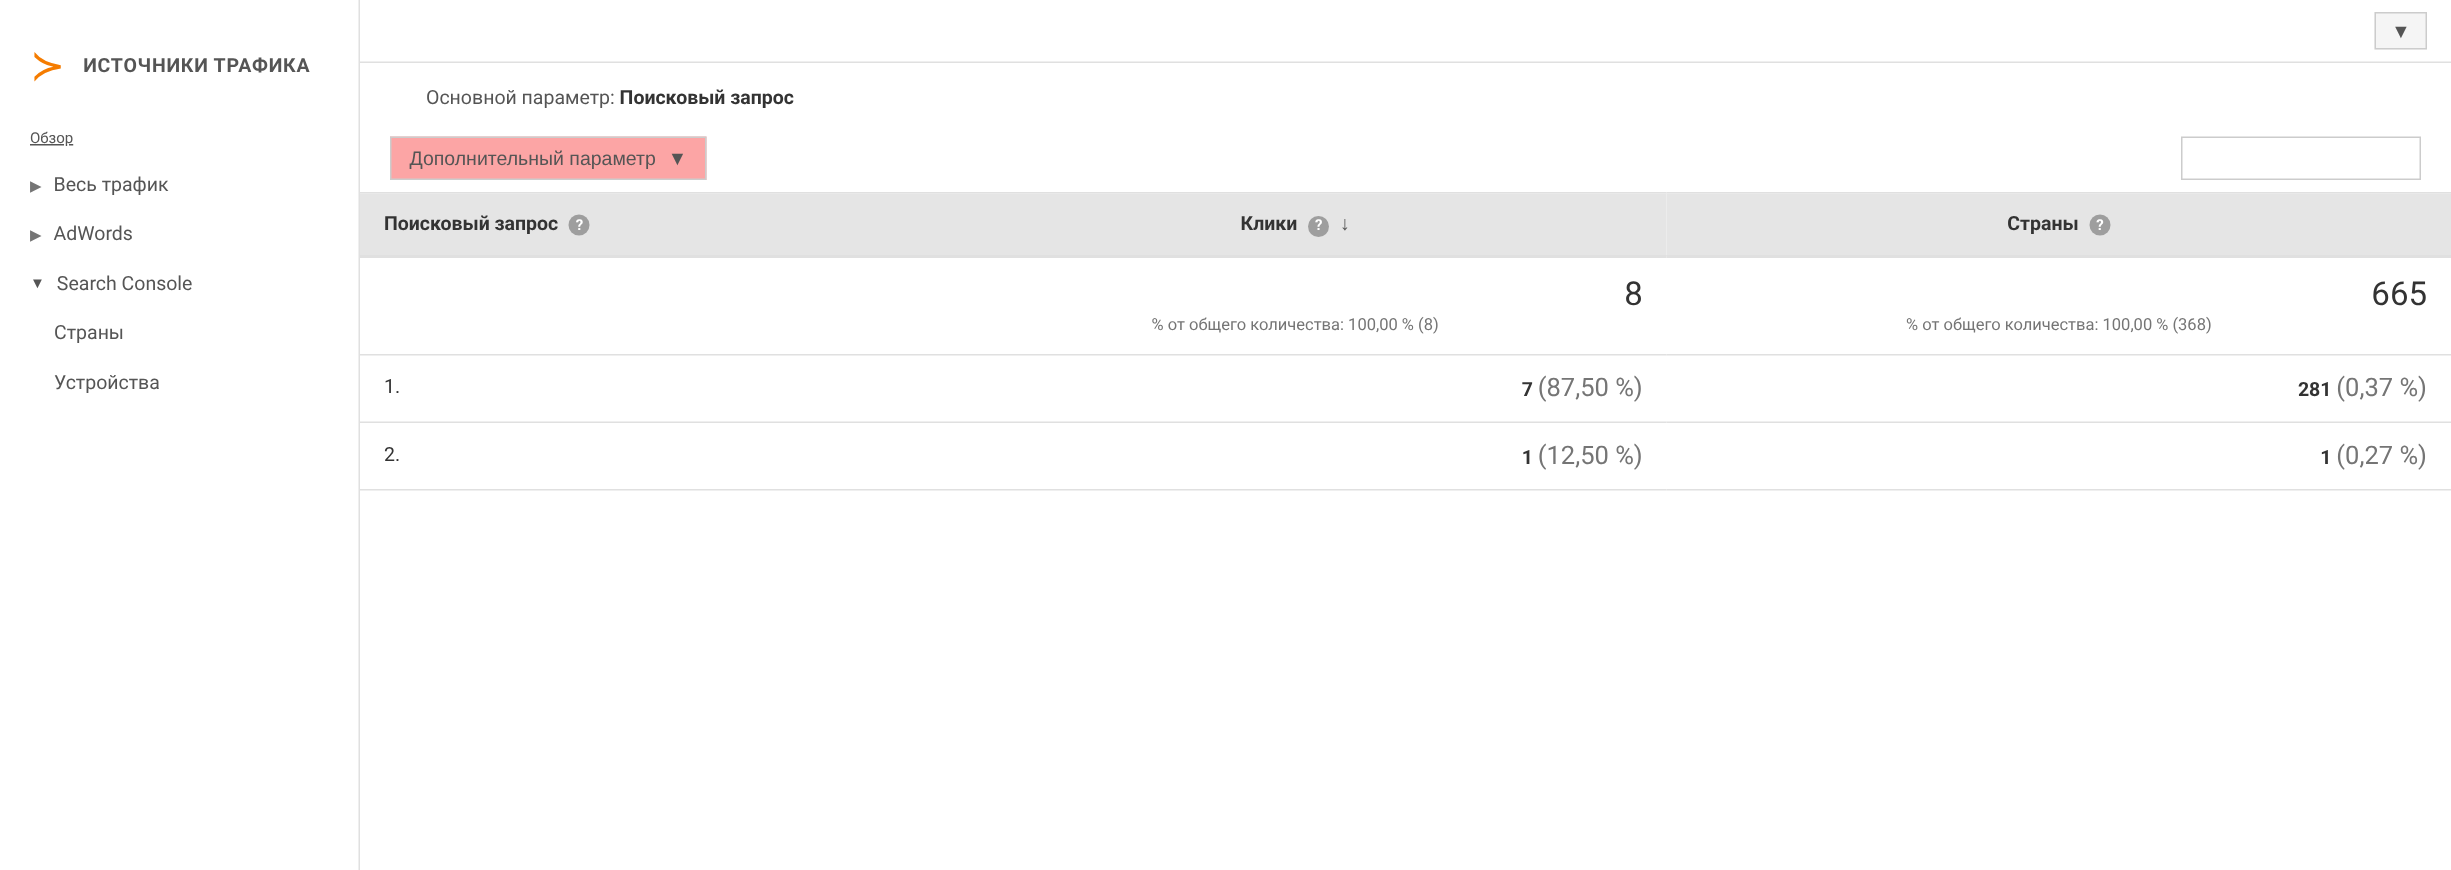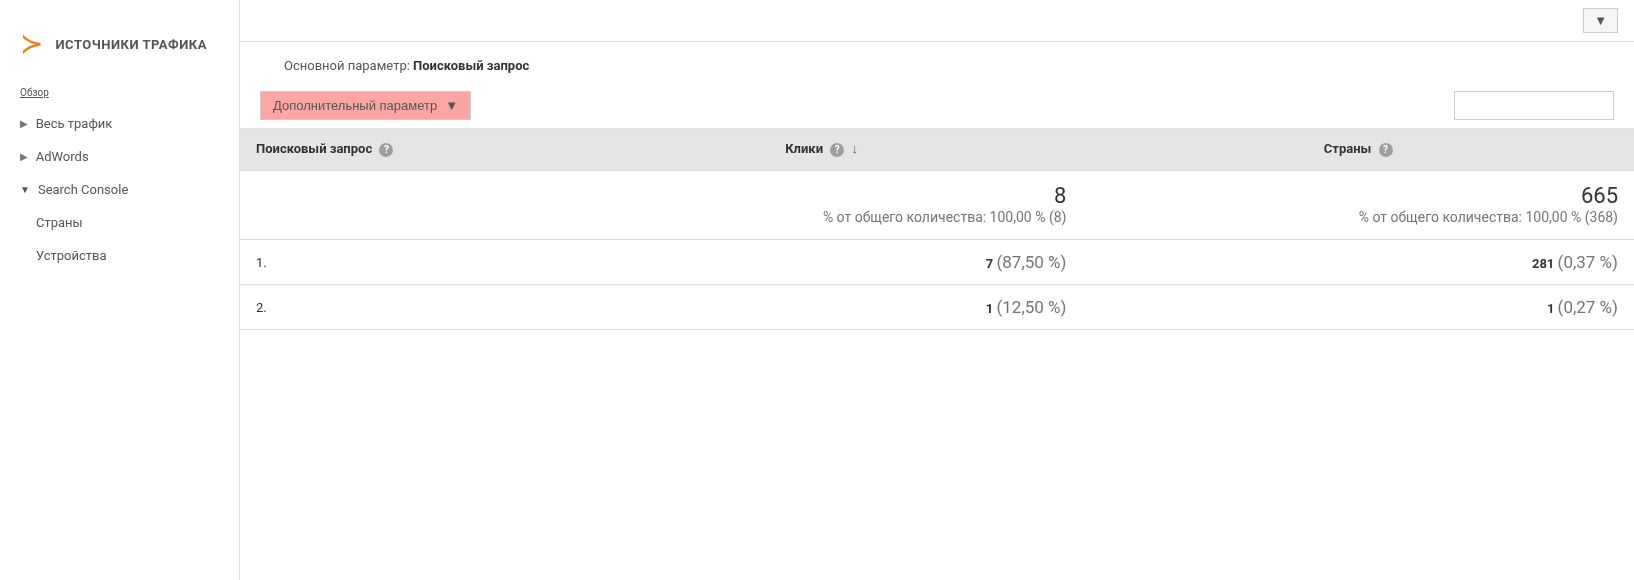--- a/index.html
+++ b/index.html
@@ -217,24 +217,24 @@
 
     .total-main {
       font-size: 22px;
       font-weight: 400;
       color: #333;
       display: block;
       text-align: right;
     }
 
     .total-sub {
-      font-size: 14px;
+      font-size: 11px;
       color: #757575;
       display: block;
-      text-align: right;
+      text-align: center;
       line-height: 1.4;
     }
 
     .pct-text {
       color: #757575;
       font-size: 17px;
     }
 
     .bold-num {
       font-weight: 700;

